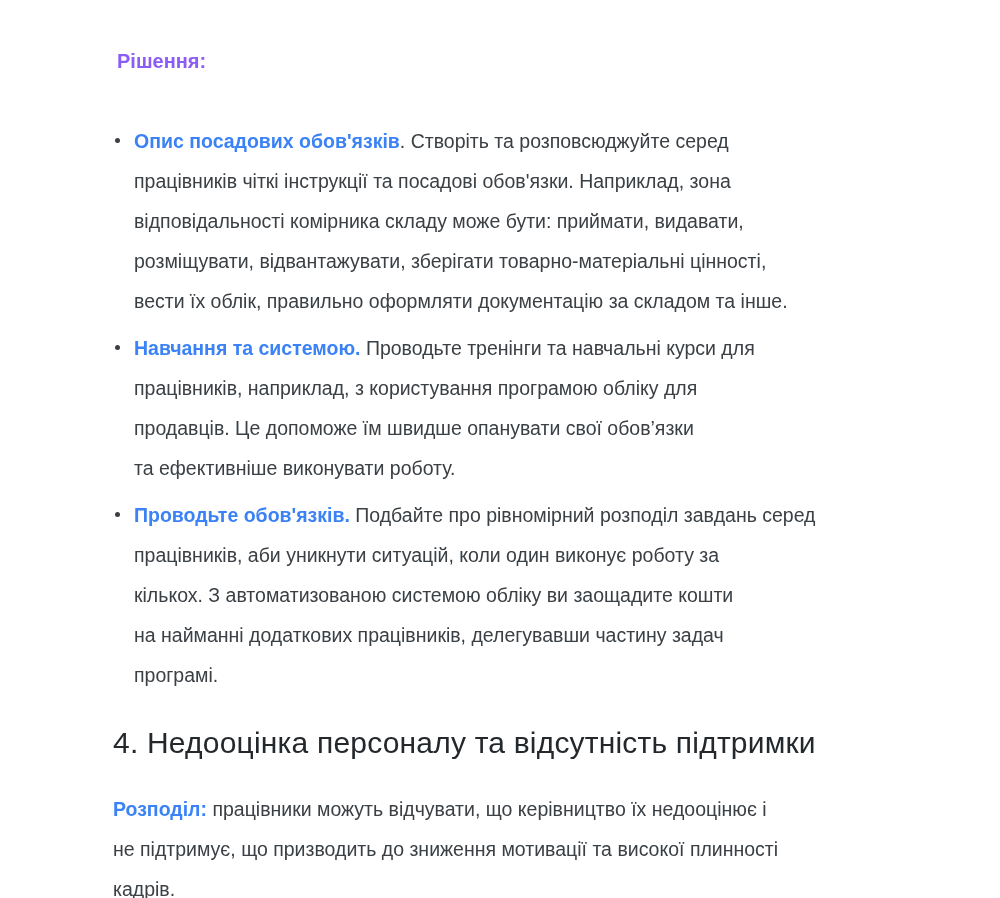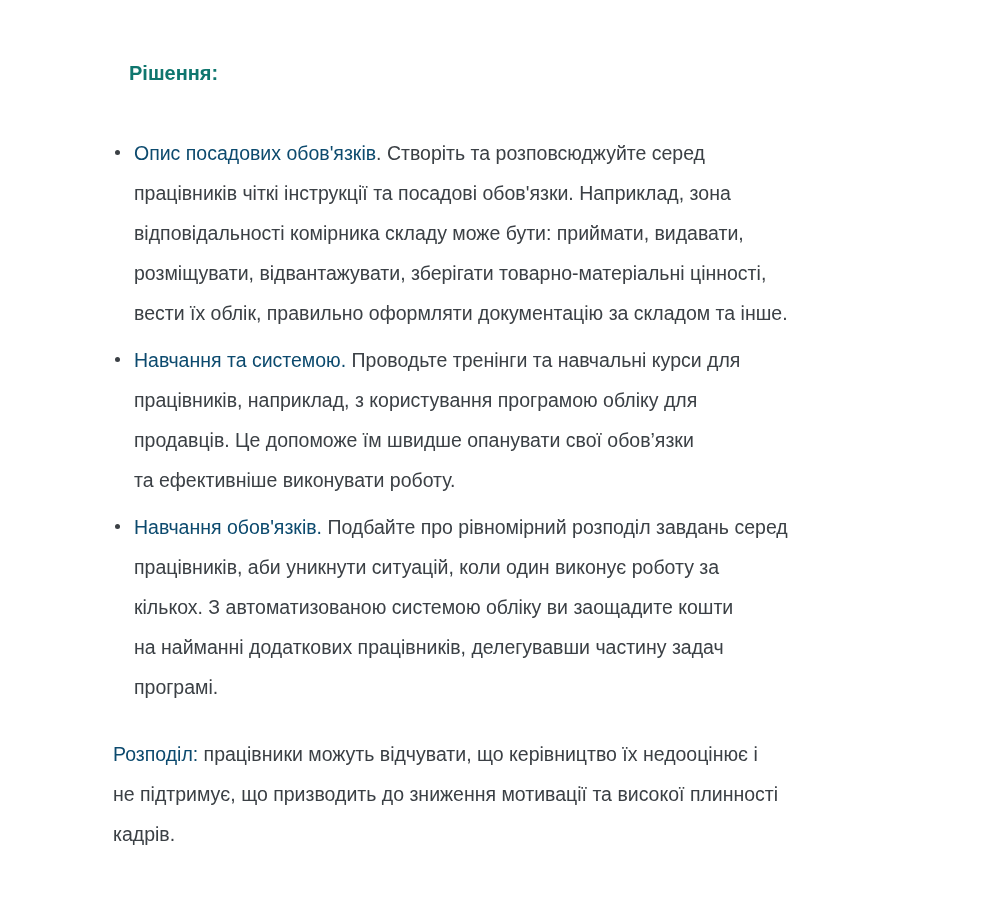--- a/index.html
+++ b/index.html
@@ -17,22 +17,22 @@
   }
   .article {
     box-sizing: border-box;
     padding: 45px 90px 0 113px;
     color: #3b4045;
   }
   .subheading {
     font-size: 20px;
     line-height: 24px;
     font-weight: bold;
-    color: #0f766e;
-    margin: 16px;
+    color: #8b5cf6;
+    margin: 4px;
   }
   .bullet-list {
     list-style: none;
     margin: 48px 0 0 0;
     padding: 0;
   }
   .bullet-list li {
     position: relative;
     padding-left: 21px;
     font-size: 19.5px;
@@ -44,22 +44,22 @@
     position: absolute;
     left: 2px;
     top: 17px;
     width: 5px;
     height: 5px;
     border-radius: 50%;
     background: #3b4045;
   }
   .bullet-list li strong,
   .para strong {
-    font-weight: normal;
-    color: #0c4a6e;
+    font-weight: bold;
+    color: #3b82f6;
   }
   .wrap-lines { white-space: pre-wrap; }
   .section-heading {
     font-size: 30px;
     line-height: 38px;
     font-weight: 500;
     color: #23282d;
     letter-spacing: 0.2px;
     margin: 29px 0 0 0;
   }
@@ -85,28 +85,29 @@
 розміщувати, відвантажувати, зберігати товарно-матеріальні цінності,
 вести їх облік, правильно оформляти документацію за складом та інше.</span>
       </li>
       <li>
         <span class="dot"></span><strong>Навчання та системою.</strong><span class="wrap-lines"> Проводьте тренінги та навчальні курси для
 працівників, наприклад, з користування програмою обліку для
 продавців. Це допоможе їм швидше опанувати свої обов’язки
 та ефективніше виконувати роботу.</span>
       </li>
       <li>
-        <span class="dot"></span><strong>Навчання обов'язків.</strong><span class="wrap-lines"> Подбайте про рівномірний розподіл завдань серед
+        <span class="dot"></span><strong>Проводьте обов'язків.</strong><span class="wrap-lines"> Подбайте про рівномірний розподіл завдань серед
 працівників, аби уникнути ситуацій, коли один виконує роботу за
 кількох. З автоматизованою системою обліку ви заощадите кошти
 на найманні додаткових працівників, делегувавши частину задач
 програмі.</span>
       </li>
     </ul>
 
+    <h2 class="section-heading">4. Недооцінка персоналу та відсутність підтримки</h2>
 
     <p class="para">
       <strong>Розподіл:</strong><span class="wrap-lines"> працівники можуть відчувати, що керівництво їх недооцінює і
 не підтримує, що призводить до зниження мотивації та високої плинності
 кадрів.</span>
     </p>
 
   </div>
 </div>
 

